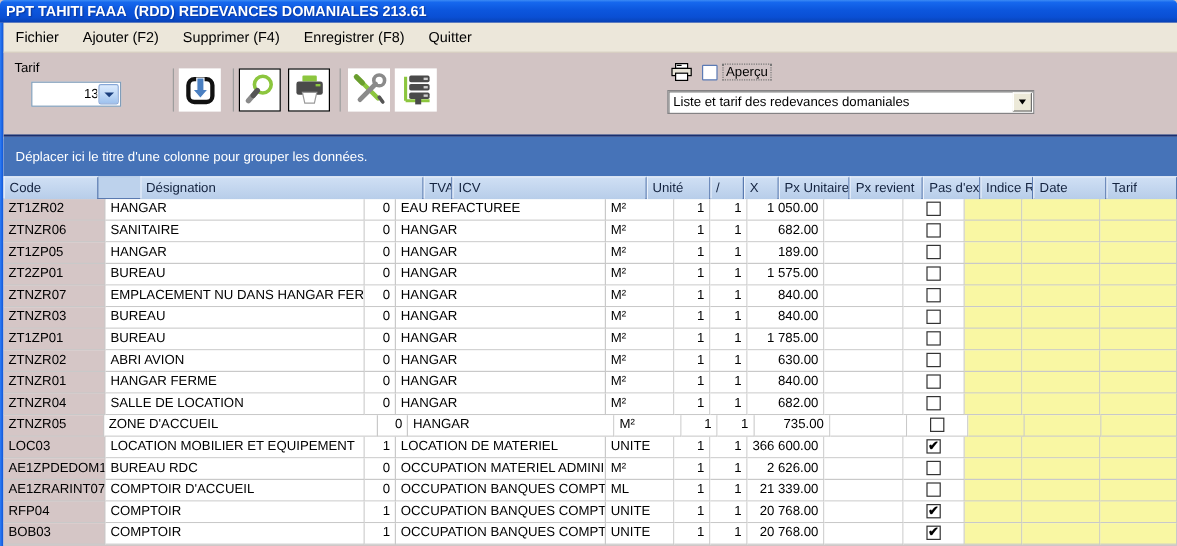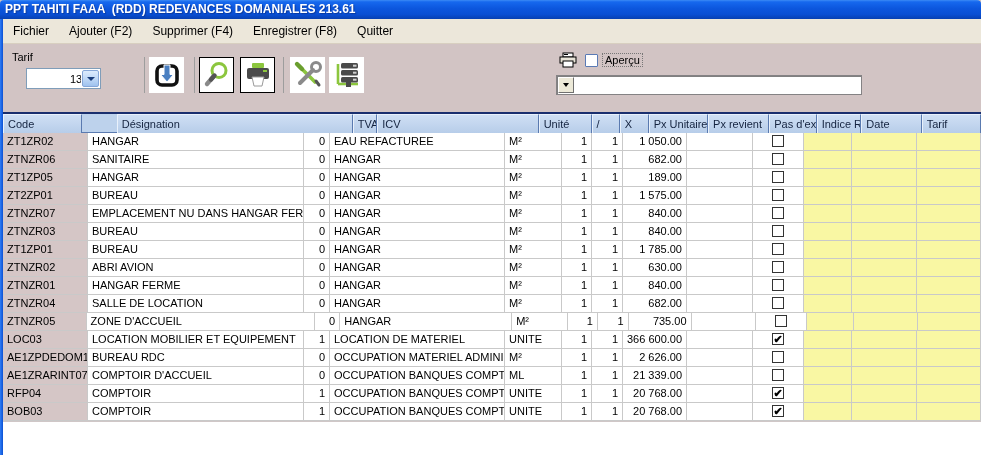--- a/index.html
+++ b/index.html
@@ -184,27 +184,31 @@
         <rect x="4" y="1" width="10" height="4" fill="#fff" stroke="#000"></rect>
         <line x1="5" y1="2.5" x2="9" y2="2.5" stroke="#000"></line>
         <rect x="1" y="5" width="16" height="6" fill="#e8e4d8" stroke="#000"></rect>
         <rect x="4" y="9" width="10" height="6" fill="#fff" stroke="#000"></rect>
       </svg>
       <div class="cb"></div>
       <div class="apercu-label">Aperçu</div>
     </div>
 
     <div class="combo report-combo">
+      <span class="val">Liste et tarif des redevances domaniales</span>
       <span class="classic-drop">
           <span class="tri"></span>
         </span>
     </div>
   </div>
 
   <div class="gridpanel">
+    <div class="groupbar">
+      <span>Déplacer ici le titre d'une colonne pour grouper les données.</span>
+    </div>
     <div class="gridhead">
         <div class="hcell" style="width: 85px;">Code</div>
         <div class="hcell" style="width: 256px; margin-left: 35px;">Désignation</div>
         <div class="hcell" style="width: 26px;">TVA</div>
         <div class="hcell" style="width: 175px;">ICV</div>
         <div class="hcell" style="width: 57px;">Unité</div>
         <div class="hcell" style="width: 30px;">/</div>
         <div class="hcell" style="width: 31px;">X</div>
         <div class="hcell" style="width: 64px;">Px Unitaire</div>
         <div class="hcell" style="width: 66px;">Px revient</div>

